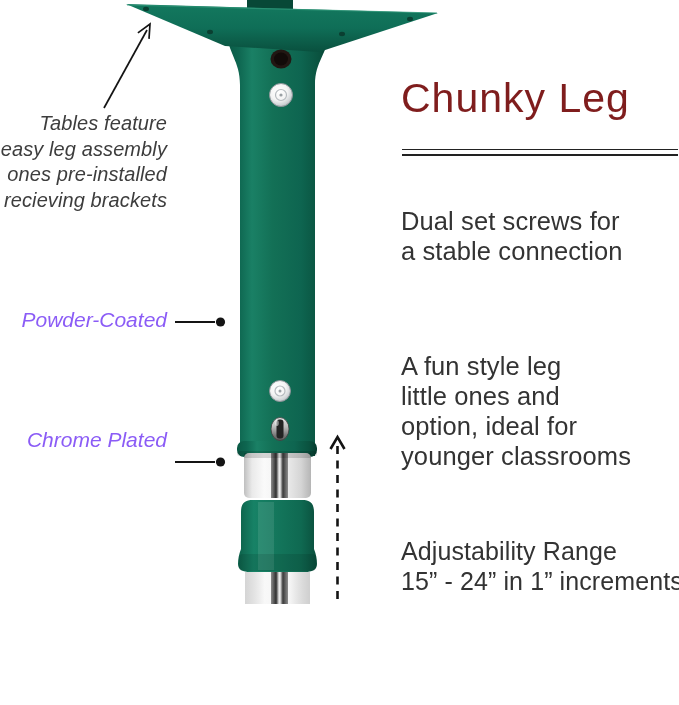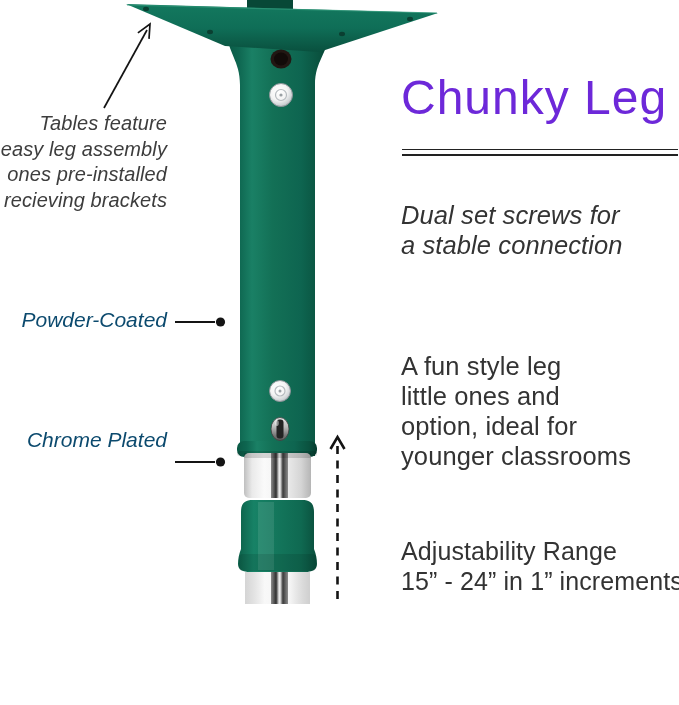--- a/index.html
+++ b/index.html
@@ -9,39 +9,39 @@
   }
   .illustration { position:absolute; left:0; top:0; width:679px; height:705px; }
 
   .note {
     position:absolute; left:0; top:111px; width:167px; text-align:right;
     font-style:italic; font-size:20px; line-height:25.5px; color:#3d3d3d;
     letter-spacing:0.1px;
   }
   .side-label {
     position:absolute; left:0; width:167px; text-align:right;
-    font-style:italic; font-size:21px; color:#0c4a6e; white-space:nowrap;
+    font-style:italic; font-size:21px; color:#8b5cf6; white-space:nowrap;
   }
   .label-powder { top:308px; }
   .label-chrome { top:428px; }
 
   .title {
-    position:absolute; left:401px; top:70px; font-size:48px; line-height:56px;
-    color:#6d28d9; letter-spacing:1px; white-space:nowrap;
+    position:absolute; left:401px; top:70px; font-size:41px; line-height:56px;
+    color:#7f1d1d; letter-spacing:1px; white-space:nowrap;
   }
   .title-rule {
     position:absolute; left:402px; top:149px; width:276px; height:7px;
     border-top:1.5px solid #222; border-bottom:2.5px solid #222;
     box-sizing:border-box;
   }
   .feature {
     position:absolute; left:401px; font-size:25.5px; line-height:30px;
     color:#333333; letter-spacing:0.1px; white-space:nowrap;
   }
-  .feature-1 { top:200px;font-style:italic; }
+  .feature-1 { top:206px; }
   .feature-2 { top:351px; }
   .feature-3 { top:536px; font-size:25px; }
 </style>
 </head>
 <body>
 
 <div class="canvas">
 
   <svg class="illustration" viewBox="0 0 679 705">
     <defs>

